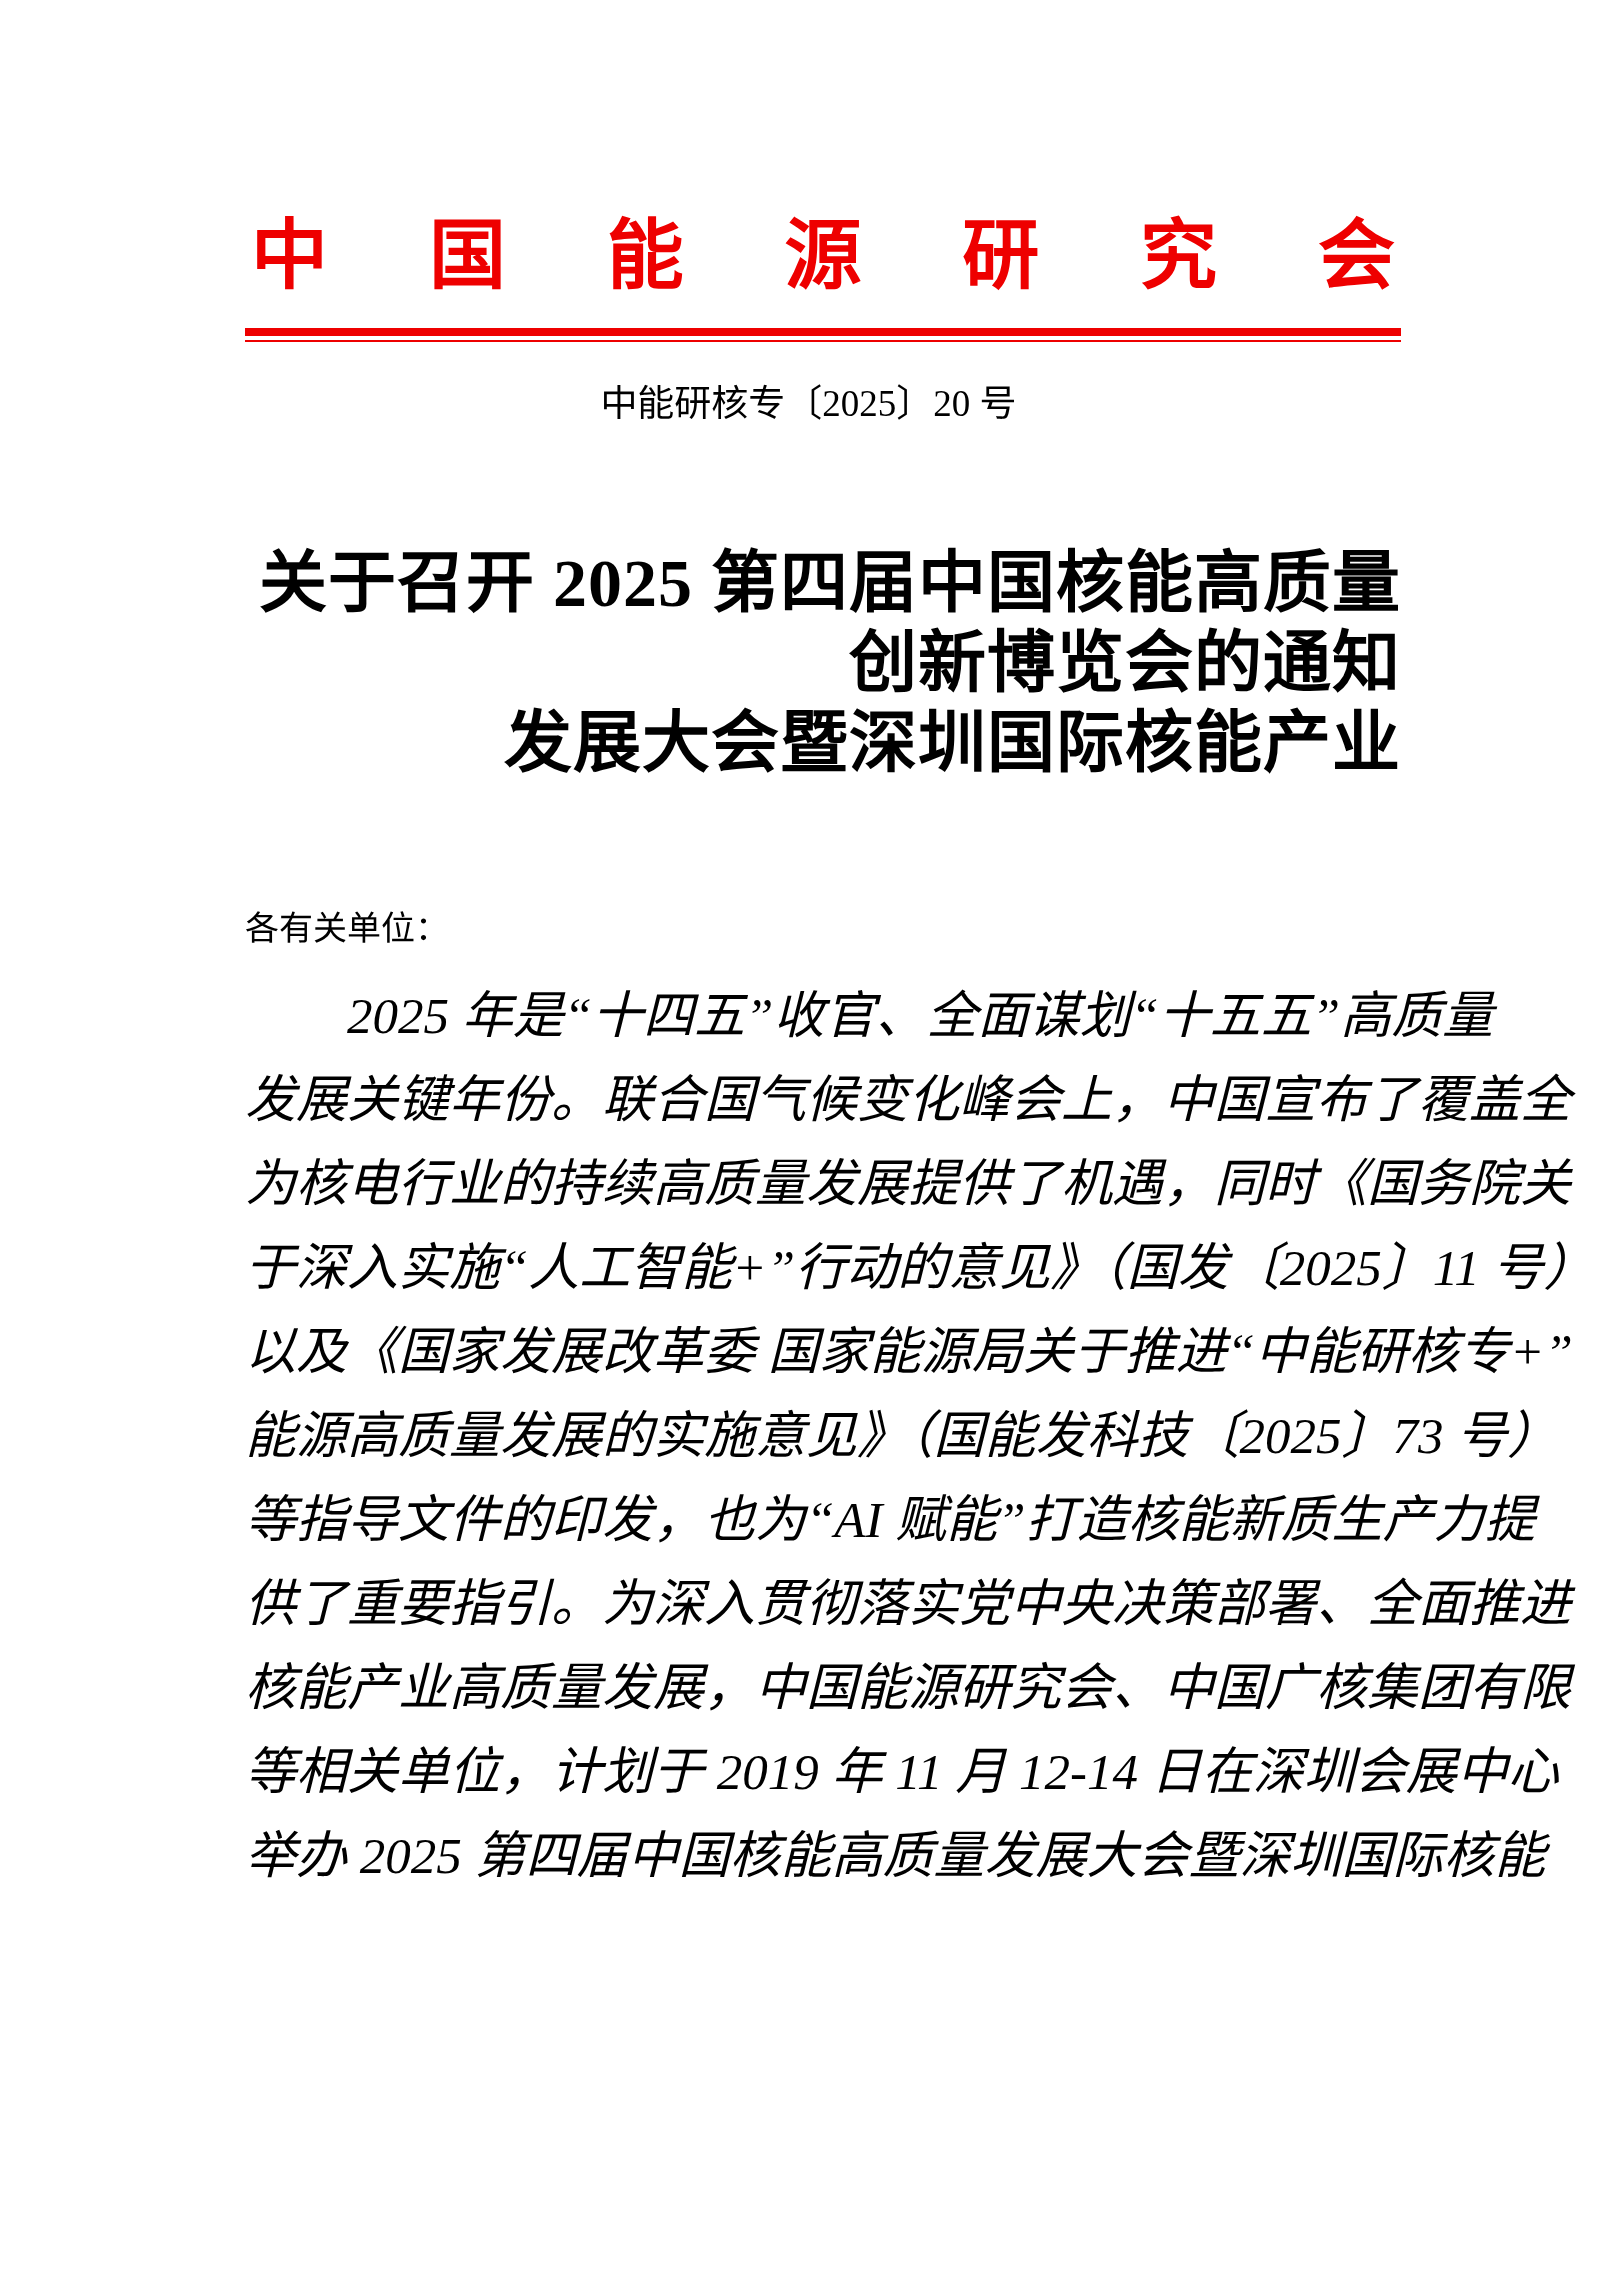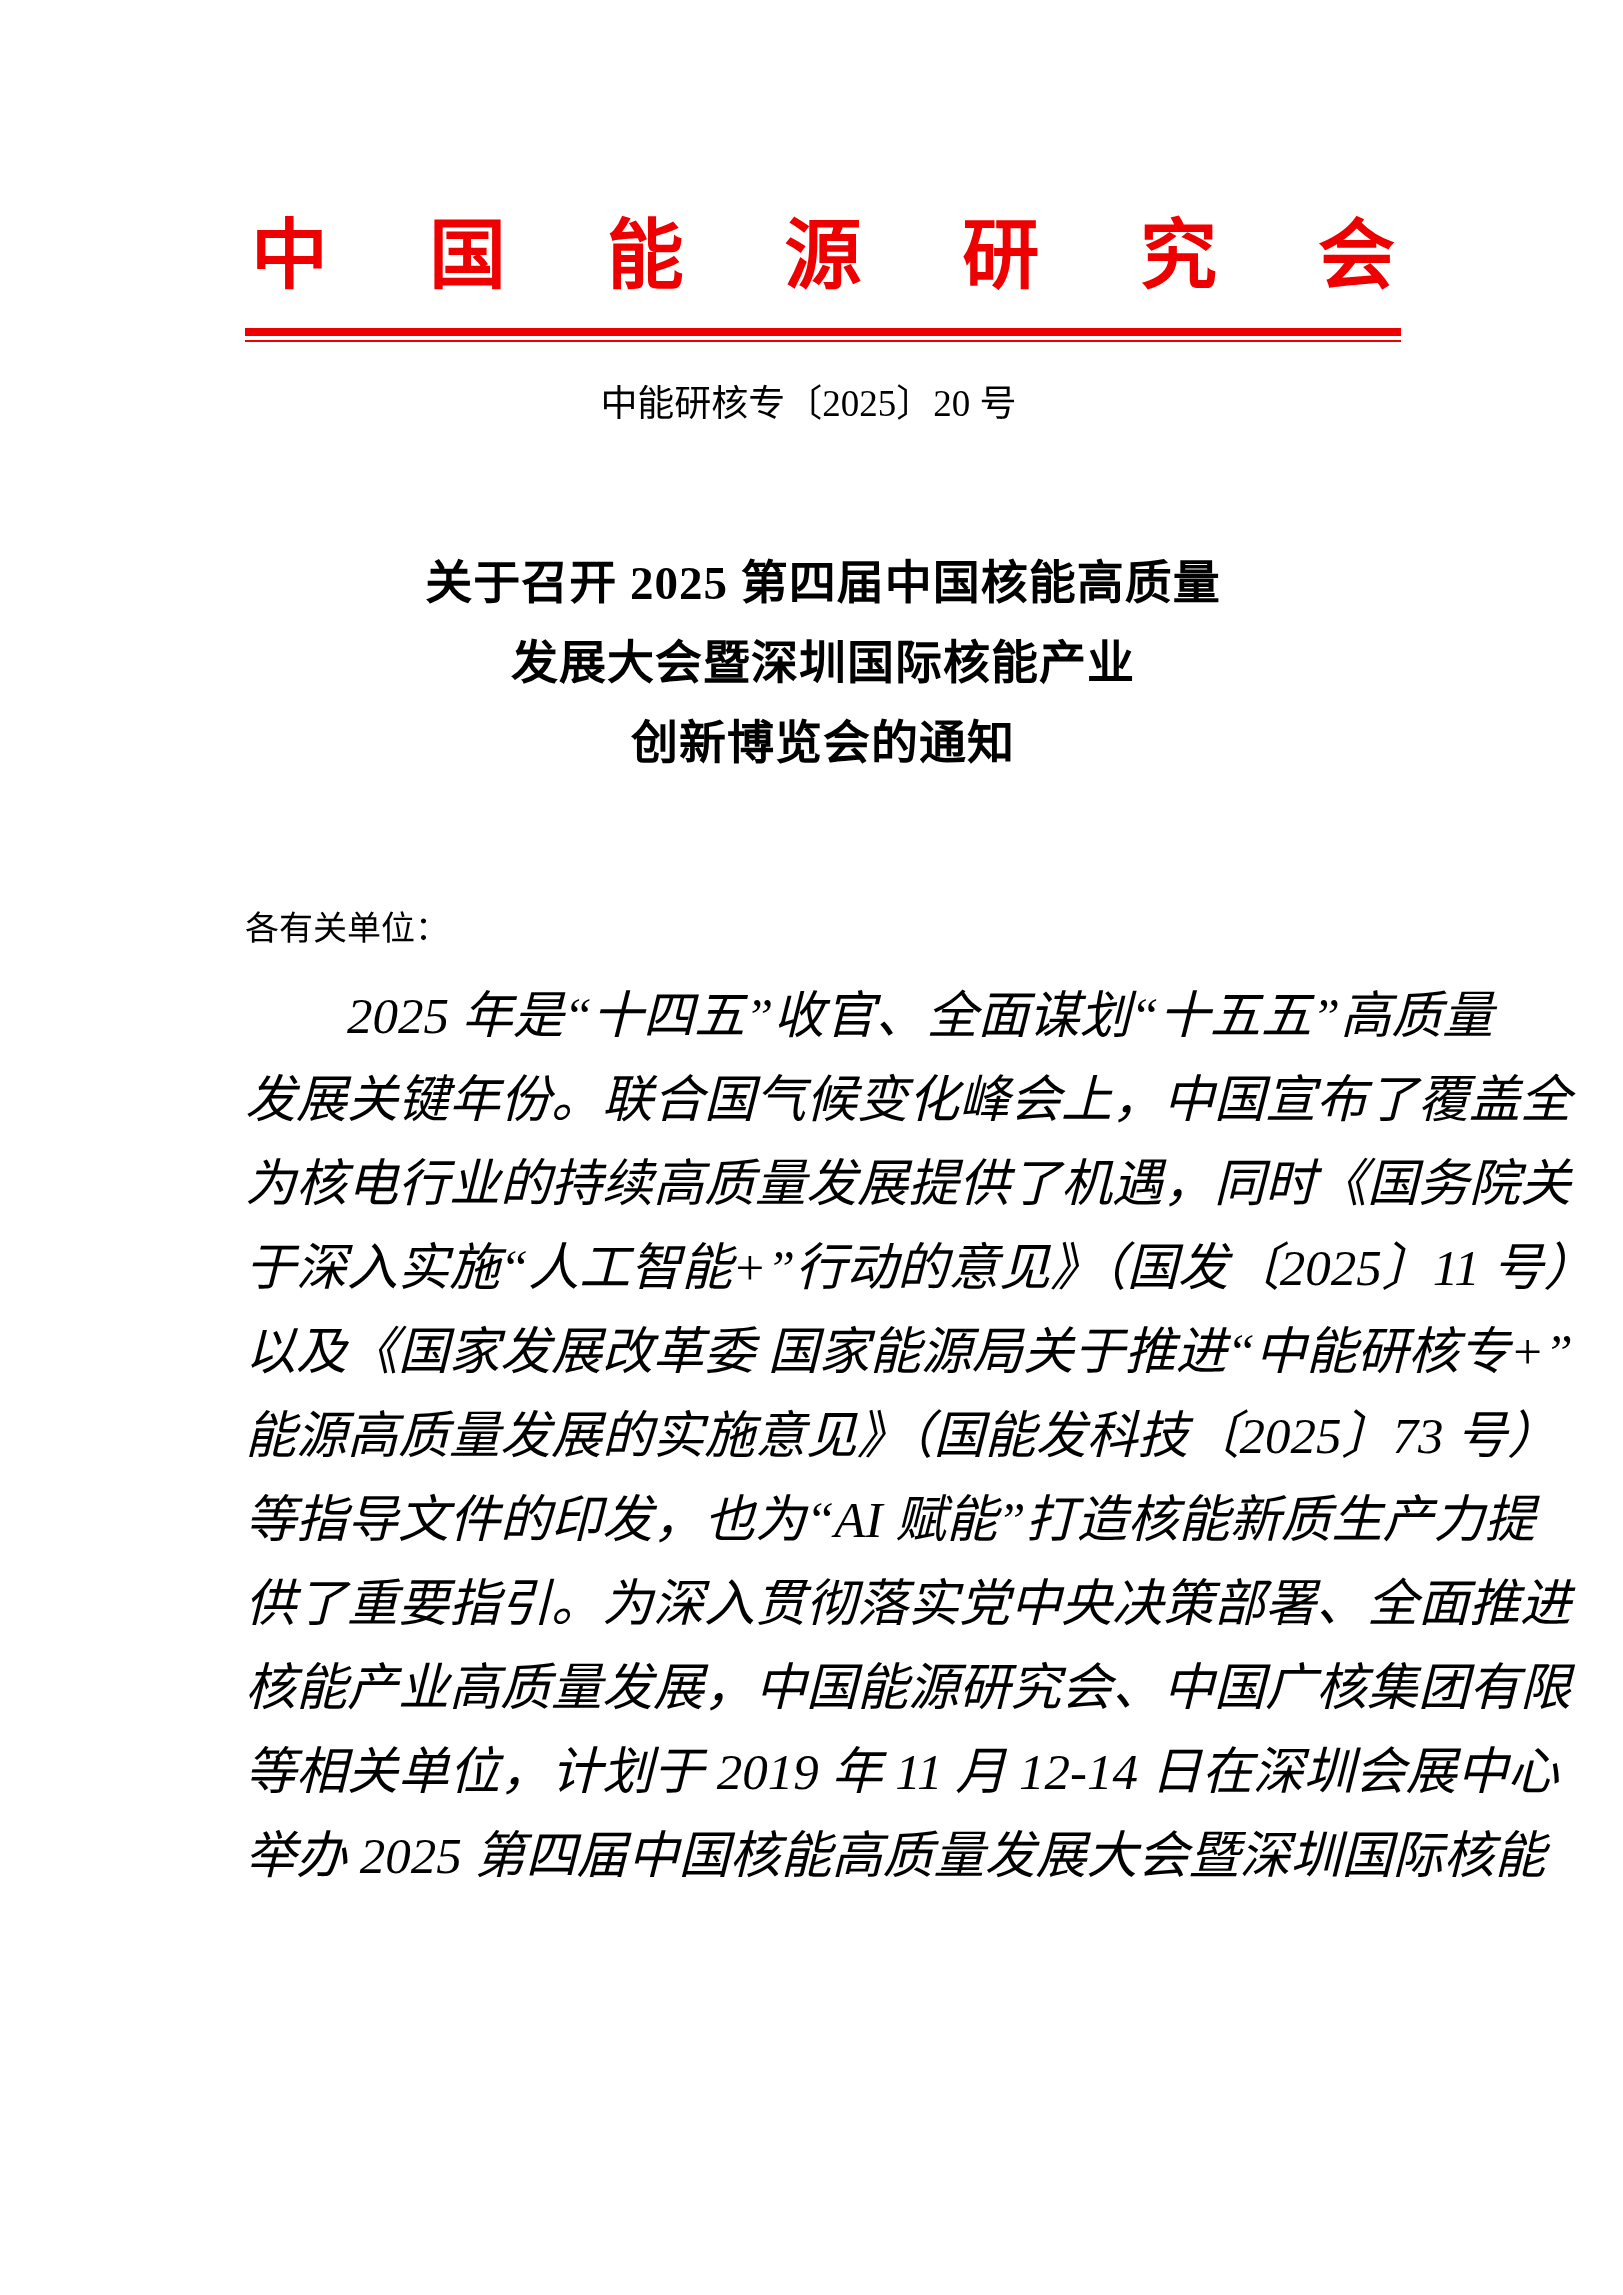--- a/index.html
+++ b/index.html
@@ -52,24 +52,24 @@
     margin-top: 41px;
     font-size: 37px;
     line-height: 41px;
     text-align: center;
     padding-right: 29px;
     color: var(--ink);
   }
   
   .title {
     margin: 119px 0 16px 0;
-    font-size: 47px;
+    font-size: 68px;
     line-height: 80px;
     font-weight: bold;
-    text-align: center;
+    text-align: right;
     letter-spacing: 1px;
   }
   .title-line { display: block; }
   
   .salutation {
     margin-top: 104px;
     font-size: 34px;
     line-height: 84px;
   }
   .paragraph {
@@ -100,22 +100,22 @@
         <span class="org-char">会</span>
       </div>
     <div class="rule-thick"></div>
     <div class="rule-thin"></div>
   </header>
 
   <div class="doc-number">中能研核专〔2025〕20 号</div>
 
   <h1 class="title">
       <span class="title-line">关于召开 2025 第四届中国核能高质量</span>
+      <span class="title-line">创新博览会的通知</span>
       <span class="title-line">发展大会暨深圳国际核能产业</span>
-      <span class="title-line">创新博览会的通知</span>
     </h1>
 
   <main>
     <div class="salutation">各有关单位：</div>
 
     <div class="paragraph">
         <span class="body-line">2025 年是“十四五”收官、全面谋划“十五五”高质量</span>
         <span class="body-line">发展关键年份。联合国气候变化峰会上，中国宣布了覆盖全</span>
         <span class="body-line">为核电行业的持续高质量发展提供了机遇，同时《国务院关</span>
         <span class="body-line">于深入实施“人工智能+”行动的意见》（国发〔2025〕11 号）</span>

